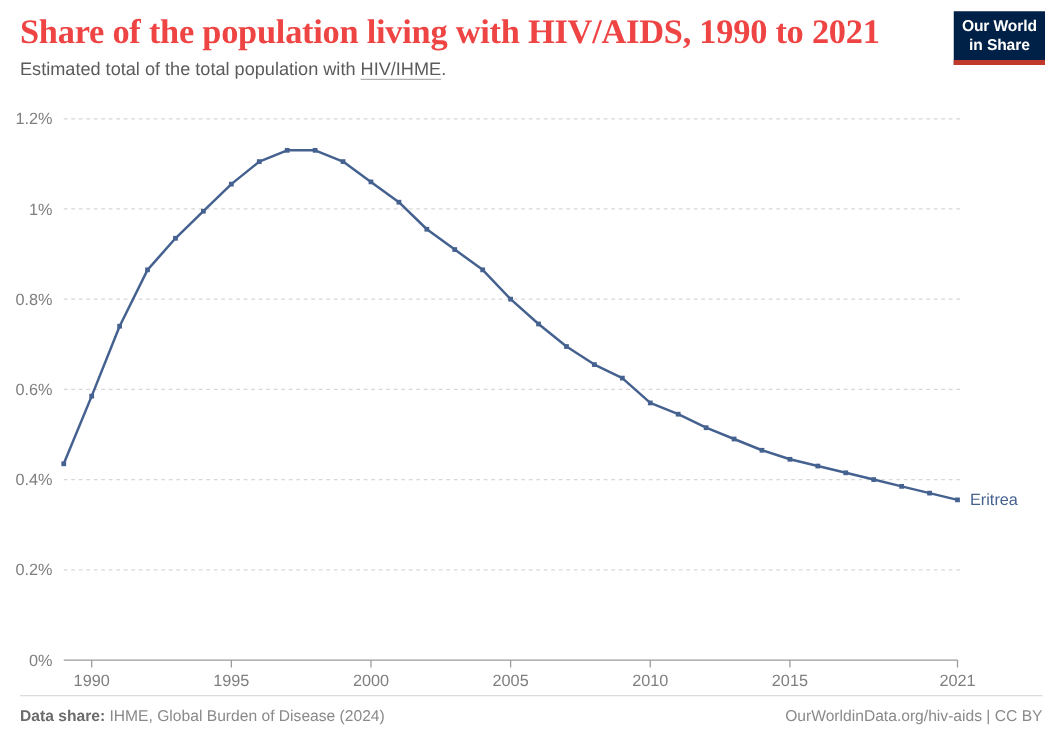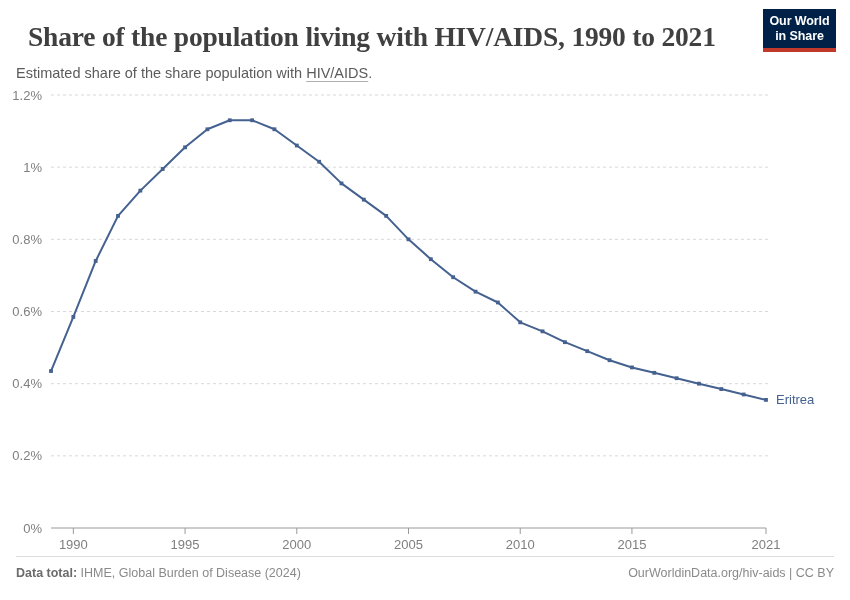--- a/index.html
+++ b/index.html
@@ -28,24 +28,24 @@
     position: absolute;
     left: 16px;
     top: 10px;
     right: 16px;
     height: 62px;
   }
   #chart-title {
     font-family: "Liberation Serif", "DejaVu Serif", serif;
     font-size: 27.5px;
     font-weight: 700;
-    color: #404040;
+    color: #ef4444;
     letter-spacing: -0.2px;
     line-height: 1.12;
-    margin: 12px;
+    margin: 0;
     padding: 0;
     white-space: nowrap;
   }
   #chart-subtitle {
     font-family: "Liberation Sans", sans-serif;
     font-size: 14.5px;
     font-weight: 400;
     color: #5b5b5b;
     margin: 7px 0 0 0;
     padding: 0;
@@ -135,21 +135,21 @@
     font-size: 13px;
   }
 </style>
 </head>
 <body>
 
 <div id="page">
 
   <div id="header">
     <h1 id="chart-title">Share of the population living with HIV/AIDS, 1990 to 2021</h1>
-    <p id="chart-subtitle"><span>Estimated share of the share population with </span><span id="subtitle-link">HIV/AIDS</span><span>.</span></p>
+    <p id="chart-subtitle"><span>Estimated total of the total population with </span><span id="subtitle-link">HIV/IHME</span><span>.</span></p>
   </div>
 
   <div id="owid-logo">
     <span class="logo-line">Our World</span>
     <span class="logo-line">in Share</span>
   </div>
 
   <div id="plot-wrap">
     <svg id="plot-svg" width="850" height="475" viewBox="0 0 850 475">
       <g id="gridlines">
@@ -224,17 +224,17 @@
           <rect x="741.76" y="314.59" width="3.8" height="3.8" fill="#44618f"></rect>
           <rect x="764.10" y="320.00" width="3.8" height="3.8" fill="#44618f"></rect>
         </g>
       <g id="series-labels">
           <text x="776" y="326.4041666666667" text-anchor="start" class="series-label" fill="#44618f">Eritrea</text>
         </g>
     </svg>
   </div>
 
   <div id="footer">
-    <div id="footer-left"><span class="src-label">Data total:</span><span> IHME, Global Burden of Disease (2024)</span></div>
+    <div id="footer-left"><span class="src-label">Data share:</span><span> IHME, Global Burden of Disease (2024)</span></div>
     <div id="footer-right">OurWorldinData.org/hiv-aids | CC BY</div>
   </div>
 
 </div>
 
 </body></html>

